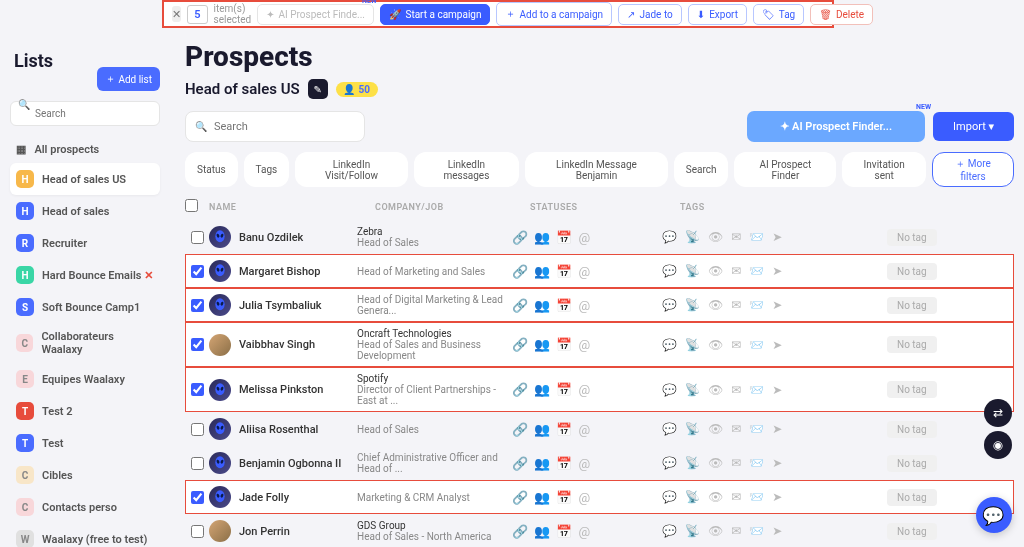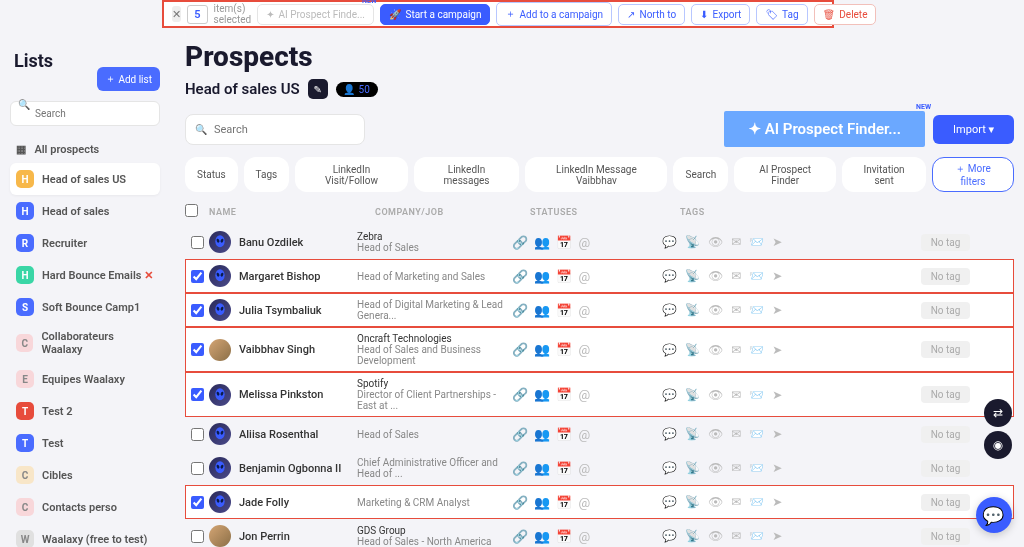--- a/index.html
+++ b/index.html
@@ -22,24 +22,24 @@
 .search-wrap .icon{position:absolute;left:8px;top:8px;color:#aaa;font-size:10px;z-index:1}
 .list-item{display:flex;align-items:center;gap:8px;padding:7px 6px;border-radius:6px;cursor:pointer;font-size:11px;color:#555;font-weight:600}
 .list-item.active{background:#fff;box-shadow:0 1px 3px rgba(0,0,0,.05)}
 .list-item .badge{width:18px;height:18px;border-radius:5px;display:flex;align-items:center;justify-content:center;color:#fff;font-weight:700;font-size:10px}
 .red-x{color:#e74c3c;font-weight:700}
 .main{position:absolute;left:185px;right:10px;top:40px}
 .main h1{font-size:28px;font-weight:800;margin-bottom:6px}
 .list-header{display:flex;align-items:center;gap:8px;margin-bottom:12px}
 .list-header .title{font-size:15px;font-weight:600}
 .list-header .edit{width:20px;height:20px;background:#1a1a2e;border-radius:5px;display:flex;align-items:center;justify-content:center;cursor:pointer;color:#fff;font-size:10px}
-.list-header .count-pill{background:#000000;color:#4a6cff;padding:2px 8px;border-radius:10px;font-size:10px;font-weight:400}
+.list-header .count-pill{background:#fde047;color:#4a6cff;padding:2px 8px;border-radius:10px;font-size:10px;font-weight:700}
 .toolbar{display:flex;gap:8px;margin-bottom:10px;align-items:center}
 .toolbar .search-main{flex:1;border:1px solid #e5e5e5;border-radius:8px;padding:8px 10px 8px 28px;font-size:11px;background:#fff}
-.toolbar .ai-btn{background:#6ba8ff;color:#fff;border:none;padding:9px 24px;border-radius:2px;font-size:15px;cursor:pointer;font-weight:600;position:relative}
+.toolbar .ai-btn{background:#6ba8ff;color:#fff;border:none;padding:9px 33px;border-radius:7px;font-size:11px;cursor:pointer;font-weight:600;position:relative}
 .toolbar .ai-btn::after{content:"NEW";position:absolute;top:-8px;right:-6px;font-size:7px;color:#3a5cff;font-weight:700}
 .toolbar .import-btn{background:#3a5cff;color:#fff;border:none;padding:8px 20px;border-radius:6px;font-size:11px;cursor:pointer;font-weight:400}
 .filters{display:flex;gap:6px;margin-bottom:4px}
 .filters .chip{background:#fff;border:none;padding:5px 12px;border-radius:12px;font-size:10px;color:#555;cursor:pointer}
 .filters .more{border:1px solid #4a6cff;color:#4a6cff;background:#fff;padding:4px 10px;border-radius:12px;font-size:10px;cursor:pointer;margin-left:auto}
 .table{margin-top:6px}
 .thead{display:flex;align-items:center;padding:6px 0;color:#aaa;font-size:9px;font-weight:600;letter-spacing:.5px}
 .thead .c1{width:24px}
 .thead .c-name{width:166px}
 .thead .c-comp{width:155px}
@@ -51,37 +51,37 @@
 .row .chk{width:24px;display:flex;justify-content:center}
 .row input[type=checkbox]{width:13px;height:13px;cursor:pointer;accent-color:#3a5cff}
 .row .avatar{width:22px;height:22px;border-radius:50%;background:linear-gradient(135deg,#2a2a5a,#4a4a8a);display:flex;align-items:center;justify-content:center;margin-right:8px;overflow:hidden}
 .row .avatar svg{width:16px;height:16px}
 .row .name{width:118px;font-size:11px;color:#333;font-weight:500}
 .row .company{width:155px;font-size:10px;color:#555}
 .row .company .co{color:#333}
 .row .company .job{color:#888}
 .row .statuses{width:150px;display:flex;gap:6px;color:#bbb;font-size:13px}
 .row .actions{width:225px;display:flex;gap:8px;color:#bbb;font-size:12px}
-.row .tags{flex:1;display:flex;justify-content:center;padding-right:10px}
+.row .tags{flex:1;display:flex;justify-content:flex-start;padding-right:10px}
 .row .notag{background:#f0f0f0;color:#aaa;padding:3px 10px;border-radius:4px;font-size:10px}
 .fab{position:fixed;right:12px;bottom:14px;width:36px;height:36px;border-radius:50%;background:#3a5cff;display:flex;align-items:center;justify-content:center;color:#fff;font-size:18px;cursor:pointer;box-shadow:0 2px 8px rgba(0,0,0,.2)}
 .fab2{position:fixed;right:12px;bottom:120px;width:28px;height:28px;border-radius:50%;background:#1a1a2e;display:flex;align-items:center;justify-content:center;color:#fff;cursor:pointer}
 .fab3{position:fixed;right:12px;bottom:88px;width:28px;height:28px;border-radius:50%;background:#1a1a2e;display:flex;align-items:center;justify-content:center;color:#fff;cursor:pointer}
 </style>
 </head>
 <body>
 
 <div class="topbar">
   <div class="close">✕</div>
   <div class="count">5</div>
   <div class="selected-text">item(s) selected</div>
   <button class="btn new-badge">✦ <span>AI Prospect Finde...</span></button>
   <button class="btn primary">🚀 <span>Start a campaign</span></button>
   <button class="btn blue-border">＋ <span>Add to a campaign</span></button>
-  <button class="btn blue-border">↗ <span>North to</span></button>
+  <button class="btn blue-border">↗ <span>Jade to</span></button>
   <button class="btn blue-border">⬇ <span>Export</span></button>
   <button class="btn blue-border">🏷 <span>Tag</span></button>
   <button class="btn danger">🗑 <span>Delete</span></button>
 </div>
 
 <div class="sidebar">
   <h2>Lists</h2>
   <button class="add-list">＋ <span>Add list</span></button>
   <div class="search-wrap">
     <span class="icon">🔍</span>
@@ -156,21 +156,21 @@
       <input class="search-main" placeholder="Search" style="">
     </div>
     <button class="ai-btn">✦ <span>AI Prospect Finder...</span></button>
     <button class="import-btn"><span>Import</span> ▾</button>
   </div>
   <div class="filters" id="filters">
       <button class="chip">Status</button>
       <button class="chip">Tags</button>
       <button class="chip">LinkedIn Visit/Follow</button>
       <button class="chip">LinkedIn messages</button>
-      <button class="chip">LinkedIn Message Vaibbhav</button>
+      <button class="chip">LinkedIn Message Benjamin</button>
       <button class="chip">Search</button>
       <button class="chip">AI Prospect Finder</button>
       <button class="chip">Invitation sent</button>
       <button class="more">＋ More filters</button>
     </div>
 
   <div class="table">
     <div class="thead">
       <div class="c1"><input type="checkbox" style=""></div>
       <div class="c-name">NAME</div>

